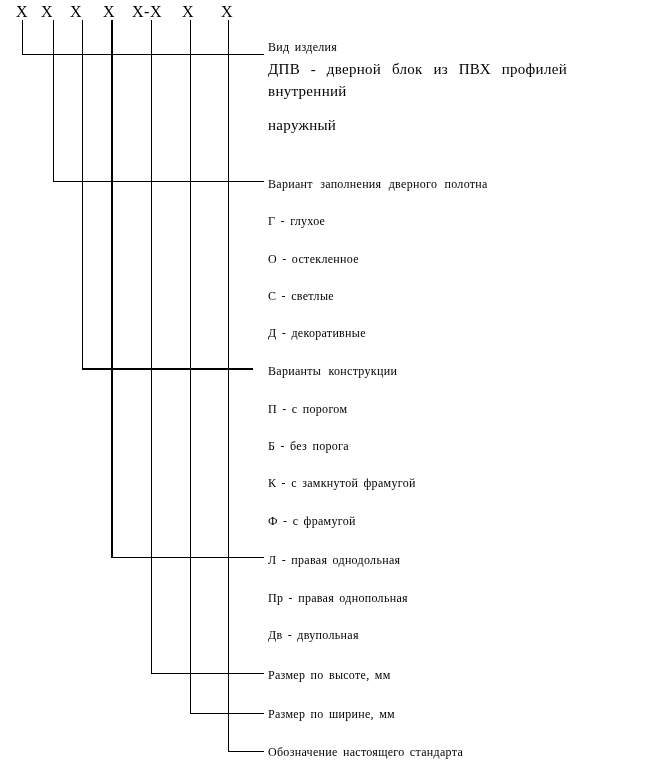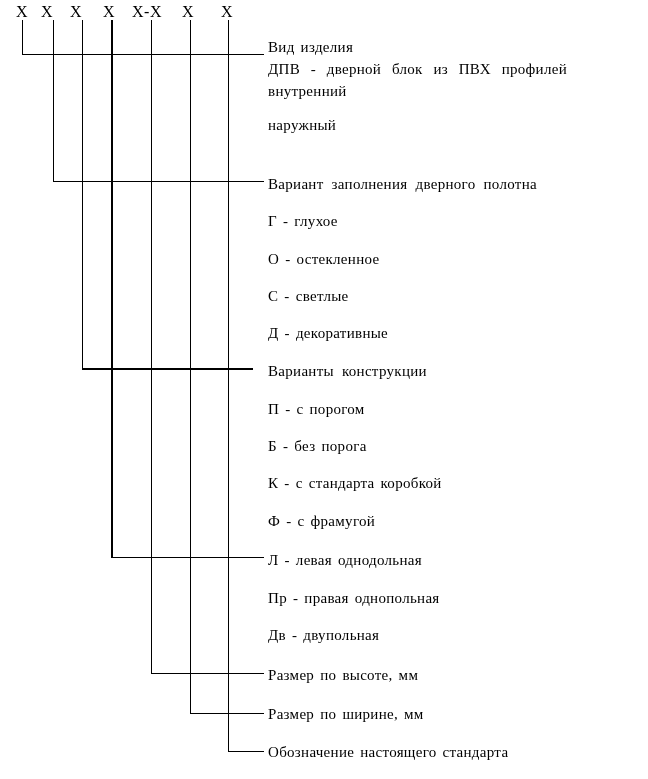--- a/index.html
+++ b/index.html
@@ -22,21 +22,21 @@
   }
   
   .vline { position: absolute; width: 1px; background: #000; }
   .vline.bold { width: 2px; }
   .hline { position: absolute; height: 1px; background: #000; }
   .hline.bold { height: 2px; }
   
   .txt {
     position: absolute;
     left: 268px;
-    font-size: 15px;
+    font-size: 12px;
     line-height: 19px;
     letter-spacing: 0.3px;
     word-spacing: 2px;
     white-space: nowrap;
   }
   .txt.wide { word-spacing: 4px; }
   
   .wrapblock {
     position: absolute;
     left: 268px;
@@ -94,24 +94,24 @@
 
   <div class="txt wide" style="top:175px">Вариант заполнения дверного полотна</div>
   <div class="txt" style="top:212px">Г - глухое</div>
   <div class="txt" style="top:250px">О - остекленное</div>
   <div class="txt" style="top:287px">С - светлые</div>
   <div class="txt" style="top:324px">Д - декоративные</div>
 
   <div class="txt wide" style="top:362px">Варианты конструкции</div>
   <div class="txt" style="top:400px">П - с порогом</div>
   <div class="txt" style="top:437px">Б - без порога</div>
-  <div class="txt" style="top:474px">К - с стандарта коробкой</div>
+  <div class="txt" style="top:474px">К - с замкнутой фрамугой</div>
   <div class="txt" style="top:512px">Ф - с фрамугой</div>
 
-  <div class="txt" style="top:551px">Л - левая однодольная</div>
+  <div class="txt" style="top:551px">Л - правая однодольная</div>
   <div class="txt" style="top:589px">Пр - правая однопольная</div>
   <div class="txt" style="top:666px">Размер по высоте, мм</div>
 
   <div class="txt" style="top:626px">Дв - двупольная</div>
   <div class="txt" style="top:705px">Размер по ширине, мм</div>
   <div class="txt" style="top:743px">Обозначение настоящего стандарта</div>
 
 </div>
 
 </body></html>

